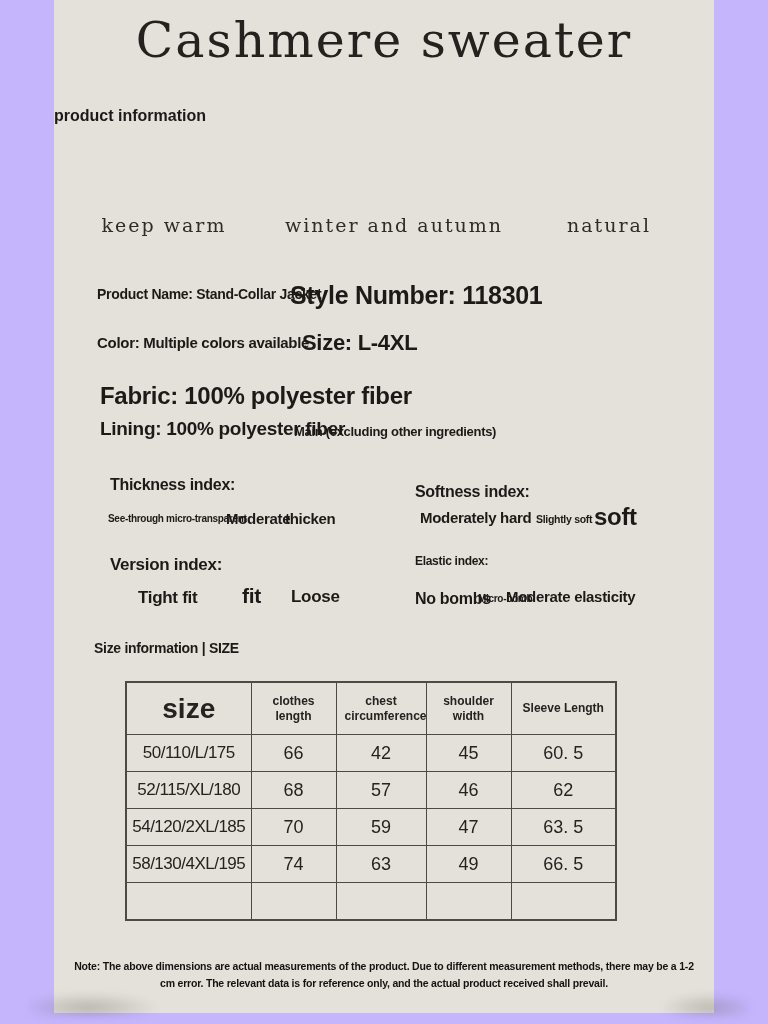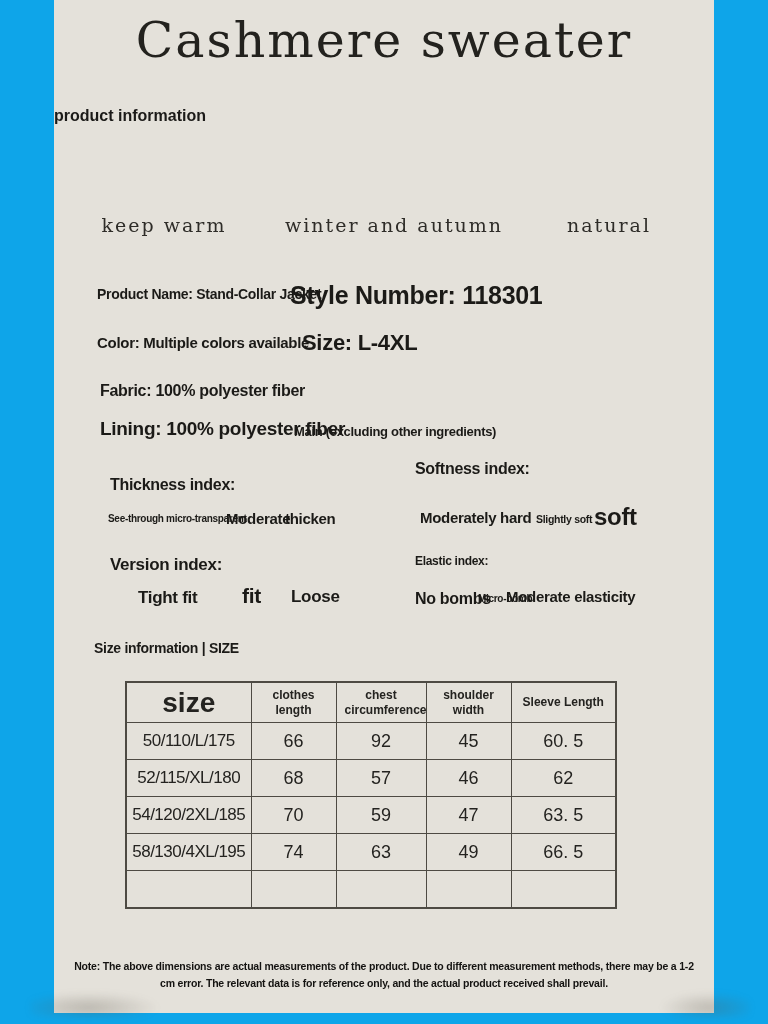--- a/index.html
+++ b/index.html
@@ -1,18 +1,18 @@
 <!DOCTYPE html>
 <html><head>
 <meta charset="utf-8">
 <style>
   * { margin:0; padding:0; box-sizing:border-box; }
   html,body { background:#fff; }
   .page {
-    position:relative; width:768px; height:1024px; background:#0ea5e9;
+    position:relative; width:768px; height:1024px; background:#c4b5fd;
     font-family:"Liberation Sans", sans-serif; color:#1d1c1a; overflow:hidden;
   }
   .card {
     position:absolute; left:54px; top:0; width:660px; height:1013px;
     background:#e4e1da;
   }
   .abs { position:absolute; white-space:nowrap; }
 
   
   .title {
@@ -33,28 +33,28 @@
   .feature.f1 { left:110px; }
   .feature.f2 { left:340px; }
   .feature.f3 { left:555px; }
 
   
   .b { font-weight:bold; letter-spacing:-0.3px; color:#1b1a17; }
   .d-product-name { left:43px;  top:286px; font-size:14px; }
   .d-style       { left:236px; top:281px; font-size:25px; }
   .d-color       { left:43px;  top:334px; font-size:15px; }
   .d-size        { left:248px; top:330px; font-size:22px; }
-  .d-fabric      { left:46px;  top:382px; font-size:16px; }
+  .d-fabric      { left:46px;  top:382px; font-size:24px; }
   .d-lining      { left:46px;  top:418px; font-size:19px; }
   .d-lining-note { left:240px; top:424px; font-size:13px; }
 
   
   .idx-title { font-size:16px; }
   .t-thickness { left:56px;  top:476px; }
-  .t-softness  { left:361px; top:460px; }
+  .t-softness  { left:361px; top:483px; }
   .t-version   { left:56px;  top:555px; font-size:17px; }
   .t-elastic   { left:361px; top:554px; font-size:12px; }
 
   .o-seethrough { left:54px;  top:513px; font-size:10px; }
   .o-moderate   { left:172px; top:510px; font-size:15px; }
   .o-thicken    { left:231px; top:510px; font-size:15px; }
   .o-modhard    { left:366px; top:509px; font-size:15px; }
   .o-slightsoft { left:482px; top:513px; font-size:10.5px; }
   .o-soft       { left:540px; top:503px; font-size:24px; }
   .o-tightfit   { left:84px;  top:588px; font-size:17px; }
@@ -70,21 +70,21 @@
     position:absolute; left:71px; top:681px; width:490px;
     border-collapse:collapse; table-layout:fixed;
     border:2px solid #4d4a43;
   }
   .size-table th, .size-table td {
     border:1px solid #4d4a43; text-align:center; vertical-align:middle;
     color:#242320; overflow:hidden;
   }
   .size-table thead tr { height:40px; }
   .size-table tbody tr { height:37px; }
-  .size-table th { font-weight:bold; font-size:12px; line-height:1.25; white-space:normal; padding:2px 8px;margin-top:28px; }
+  .size-table th { font-weight:bold; font-size:12px; line-height:1.25; white-space:normal; padding:8px 8px;margin-top:28px; }
   .size-table th.size-col { font-size:28px; letter-spacing:0; }
   .size-table td { font-size:18px; font-weight:400; }
   .size-table td.row-label { font-size:17px; letter-spacing:-0.5px; }
 
   
   .note {
     position:absolute; left:12px; top:958px; width:636px; text-align:center;
     font-weight:bold; font-size:10.5px; line-height:1.6; letter-spacing:-0.2px;
     color:#141311; white-space:normal;
   }
@@ -159,21 +159,21 @@
           <th>clothes length</th>
           <th>chest circumference</th>
           <th>shoulder width</th>
           <th>Sleeve Length</th>
         </tr>
       </thead>
       <tbody>
         <tr>
           <td class="row-label">50/110/L/175</td>
           <td>66</td>
-          <td>92</td>
+          <td>42</td>
           <td>45</td>
           <td>60. 5</td>
         </tr>
         <tr>
           <td class="row-label">52/115/XL/180</td>
           <td>68</td>
           <td>57</td>
           <td>46</td>
           <td>62</td>
         </tr>

